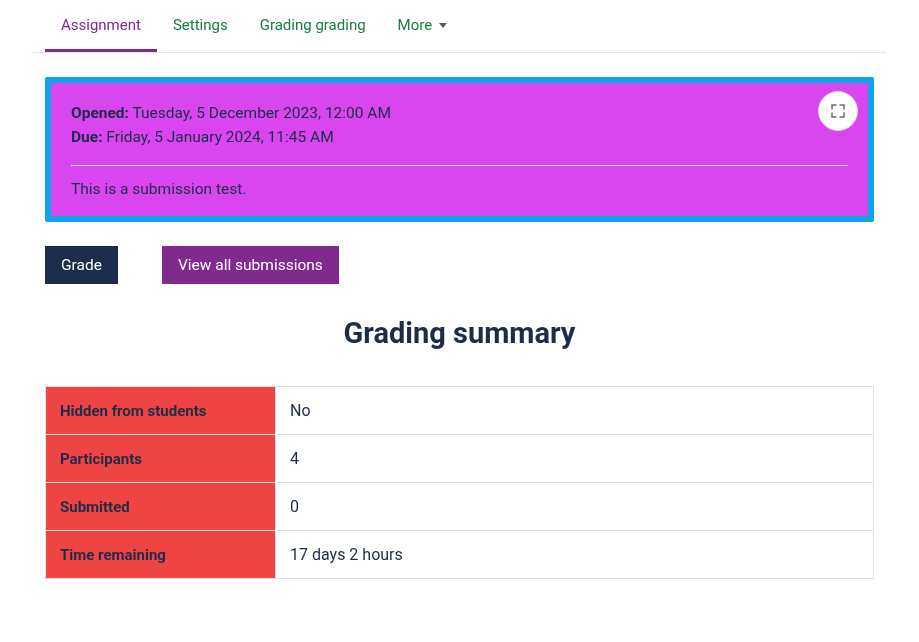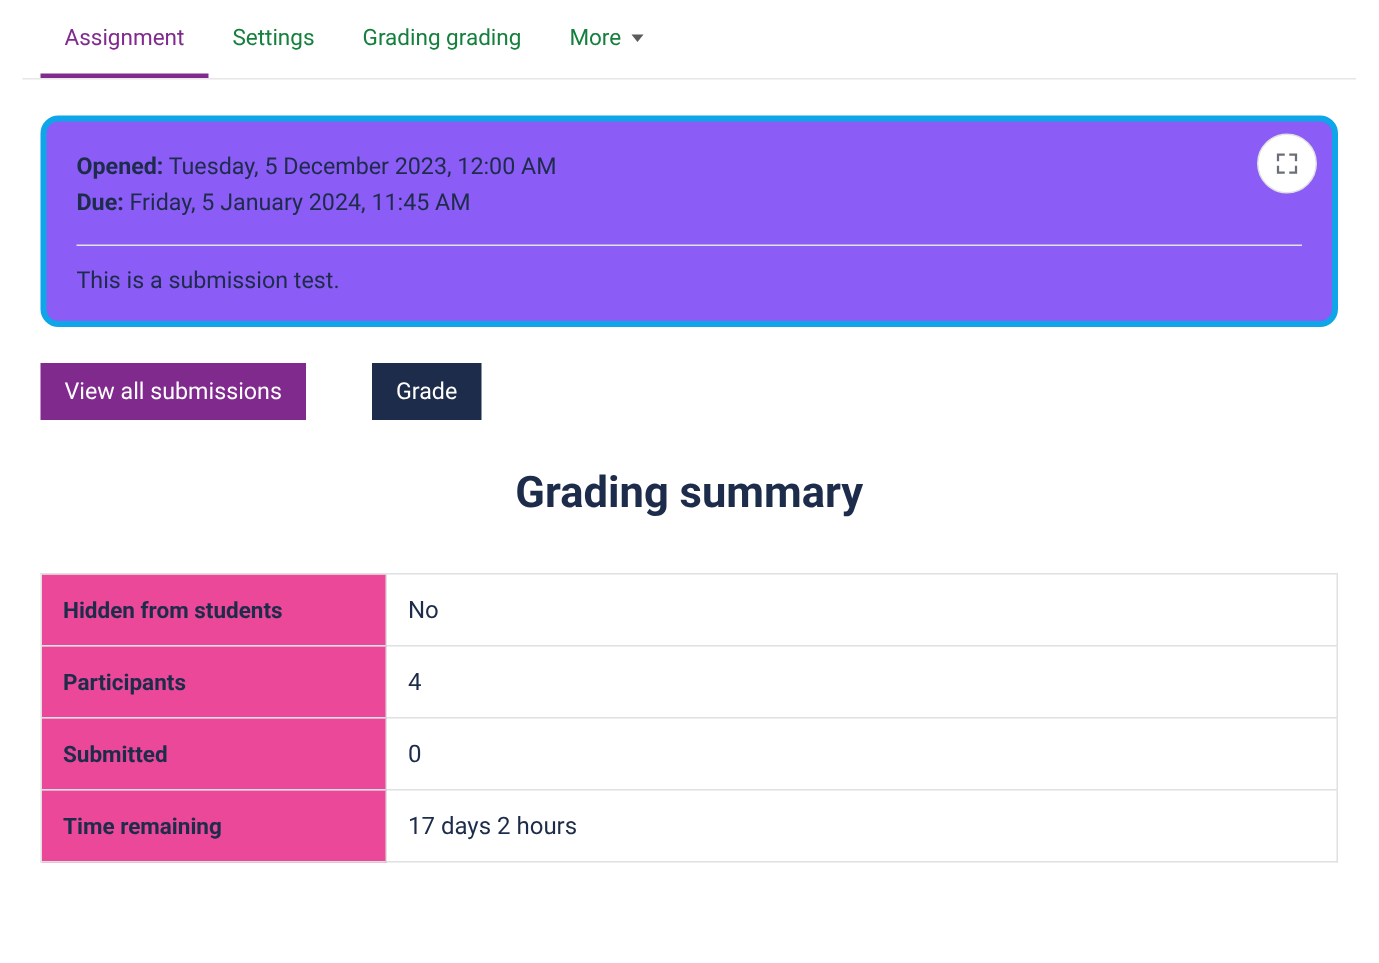--- a/index.html
+++ b/index.html
@@ -9,21 +9,21 @@
     }
     body {
       font-family: -apple-system, BlinkMacSystemFont, "Segoe UI", Roboto, "Helvetica Neue", Arial, sans-serif;
       background: #ffffff;
       color: #1d2125;
       font-size: 15px;
     }
     .container {
       width: 919px;
       margin: 0 auto;
-      padding: 0 15px;
+      padding: 0 33px;
     }
     
     
     .tabs {
       display: flex;
       align-items: center;
       padding: 0 12px;
       border-bottom: 1px solid #e6e6e6;
       gap: 0;
     }
@@ -47,23 +47,23 @@
       width: 0;
       height: 0;
       border-left: 4px solid transparent;
       border-right: 4px solid transparent;
       border-top: 5px solid #5b5b5b;
       margin-left: 3px;
     }
     
     
     .info-panel {
-      background: #8b5cf6;
-      border: 4px solid #0ea5e9;
-      border-radius: 12px;
+      background: #d946ef;
+      border: 6px solid #0ea5e9;
+      border-radius: 2px;
       margin: 24px 12px 0;
       padding: 18px 20px;
       position: relative;
     }
     .expand-btn {
       position: absolute;
       top: 8px;
       right: 10px;
       width: 40px;
       height: 40px;
@@ -137,21 +137,21 @@
       border-collapse: collapse;
       width: calc(100% - 24px);
     }
     .summary-table tr {
       border-bottom: 1px solid #dfe0e2;
     }
     .summary-table tr:last-child {
       border-bottom: none;
     }
     .summary-table th {
-      background: #ec4899;
+      background: #ef4444;
       text-align: left;
       font-weight: 700;
       padding: 14px 14px;
       color: #1d2c4a;
       font-size: 15px;
       width: 230px;
       border-right: 1px solid #dfe0e2;
       vertical-align: middle;
     }
     .summary-table td {
@@ -199,26 +199,26 @@
     </div>
     <div class="info-line">
       <strong>Due:</strong>
       <span>Friday, 5 January 2024, 11:45 AM</span>
     </div>
     <hr class="info-divider">
     <div class="info-desc">This is a submission test.</div>
   </div>
 
   <div class="actions">
+    <button class="btn btn-dark">
+      <span>Grade</span>
+    </button>
     <button class="btn btn-primary">
       <span>View all submissions</span>
     </button>
-    <button class="btn btn-dark">
-      <span>Grade</span>
-    </button>
   </div>
 
   <h2 class="section-heading">Grading summary</h2>
 
   <table class="summary-table">
     <tbody>
       <tr>
         <th>Hidden from students</th>
         <td>No</td>
       </tr>

